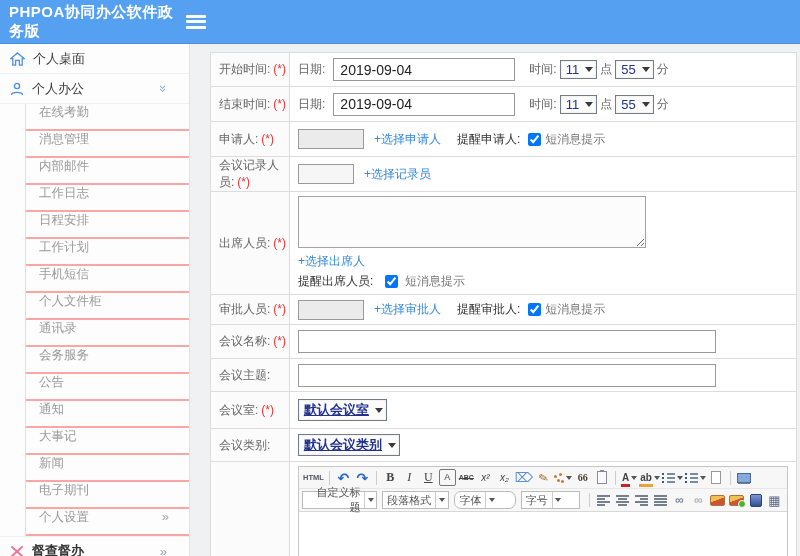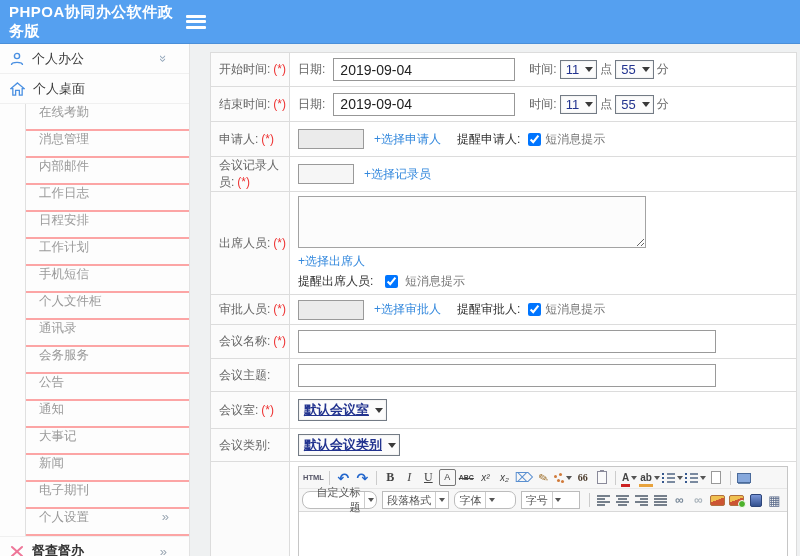--- a/index.html
+++ b/index.html
@@ -91,21 +91,21 @@
       linear-gradient(#35588f,#35588f) 0 5px/2px 2px no-repeat,
       linear-gradient(#35588f,#35588f) 0 9px/2px 2px no-repeat,
       linear-gradient(#7a8aa0,#7a8aa0) 5px 1px/8px 2px no-repeat,
       linear-gradient(#7a8aa0,#7a8aa0) 5px 5px/8px 2px no-repeat,
       linear-gradient(#7a8aa0,#7a8aa0) 5px 9px/8px 2px no-repeat; }
   .page-ic { width:10px; height:13px; background:#fff; border:1px solid #999; }
   .mon-ic { width:14px; height:10px; background:#86a8dc; border:1px solid #4a6a9a; box-shadow:0 2px 0 -1px #6a86aa; }
   .tsel { display:inline-flex; align-items:center; border:1px solid #bcbcbc; background:#fff; height:18px; padding-left:4px; font-size:11px; color:#555; margin-right:5px; cursor:pointer; }
   .tsel .cbox { display:inline-flex; align-items:center; justify-content:center; border-left:1px solid #ccc; height:100%; width:12px; margin-left:4px; }
   .tsel .cbox i { width:0; height:0; border:3px solid transparent; border-top:4px solid #555; margin-top:3px; }
-  .w72{width:76px;border-radius:8px;} .w64{width:68px;} .w58{width:62px;border-radius:7px;} .w56{width:60px;}
+  .w72{width:76px;} .w64{width:68px;} .w58{width:62px;border-radius:7px;} .w56{width:60px;}
   .al-l { background:linear-gradient(#76808c,#76808c) 0 0/13px 2px no-repeat,linear-gradient(#76808c,#76808c) 0 3px/8px 2px no-repeat,linear-gradient(#76808c,#76808c) 0 6px/13px 2px no-repeat,linear-gradient(#76808c,#76808c) 0 9px/8px 2px no-repeat; }
   .al-c { background:linear-gradient(#76808c,#76808c) 0 0/13px 2px no-repeat,linear-gradient(#76808c,#76808c) 2px 3px/9px 2px no-repeat,linear-gradient(#76808c,#76808c) 0 6px/13px 2px no-repeat,linear-gradient(#76808c,#76808c) 2px 9px/9px 2px no-repeat; }
   .al-r { background:linear-gradient(#76808c,#76808c) 0 0/13px 2px no-repeat,linear-gradient(#76808c,#76808c) 5px 3px/8px 2px no-repeat,linear-gradient(#76808c,#76808c) 0 6px/13px 2px no-repeat,linear-gradient(#76808c,#76808c) 5px 9px/8px 2px no-repeat; }
   .al-j { background:linear-gradient(#76808c,#76808c) 0 0/13px 2px no-repeat,linear-gradient(#76808c,#76808c) 0 3px/13px 2px no-repeat,linear-gradient(#76808c,#76808c) 0 6px/13px 2px no-repeat,linear-gradient(#76808c,#76808c) 0 9px/13px 2px no-repeat; }
   .g-link { color:#7a8a9a; font-weight:bold; font-size:12px; }
   .g-unlink { color:#aab4bc; font-weight:bold; font-size:12px; }
   .img-ic { width:15px; height:11px; border-radius:2px; border:1px solid #b07040; background:linear-gradient(160deg,#f0c050 45%,#cc5533 46%); position:relative; }
   .img-ic.add::after { content:""; position:absolute; right:-3px; bottom:-3px; width:6px; height:6px; border-radius:50%; background:#4db22d; border:1px solid #fff; }
   .media-ic { width:12px; height:13px; border-radius:2px; background:linear-gradient(#7a96d8,#32508e); border:1px solid #2c4478; }
   .g-table { color:#5a6a8a; font-size:13px; }
@@ -122,32 +122,32 @@
       <i></i>
       <i></i>
       <i></i>
     </div>
 </div>
 
 <div class="layout">
 
   <div class="sidebar">
     <div class="side-top">
+      <svg width="15" height="14" viewBox="0 0 16 15">
+          <path d="M8 1 L15 7 L13 7 L13 14 L10 14 L10 9 L6 9 L6 14 L3 14 L3 7 L1 7 Z" fill="none" stroke="#4a90e2" stroke-width="1.4"></path>
+        </svg>
+      <span class="lbl">个人桌面</span>
+    </div>
+    <div class="side-top">
       <svg width="14" height="14" viewBox="0 0 14 14">
           <circle cx="7" cy="4" r="2.6" fill="none" stroke="#4a90e2" stroke-width="1.4"></circle>
           <path d="M1.5 13 C1.5 9.5 12.5 9.5 12.5 13" fill="none" stroke="#4a90e2" stroke-width="1.4"></path>
         </svg>
       <span class="lbl">个人办公</span>
       <span class="chev-dbl-down">»</span>
-    </div>
-    <div class="side-top">
-      <svg width="15" height="14" viewBox="0 0 16 15">
-          <path d="M8 1 L15 7 L13 7 L13 14 L10 14 L10 9 L6 9 L6 14 L3 14 L3 7 L1 7 Z" fill="none" stroke="#4a90e2" stroke-width="1.4"></path>
-        </svg>
-      <span class="lbl">个人桌面</span>
     </div>
     <div class="sub-list">
       <div class="sub-item">
           <span class="lbl">在线考勤</span>
         </div>
       <div class="sub-item">
           <span class="lbl">消息管理</span>
         </div>
       <div class="sub-item">
           <span class="lbl">内部邮件</span>

